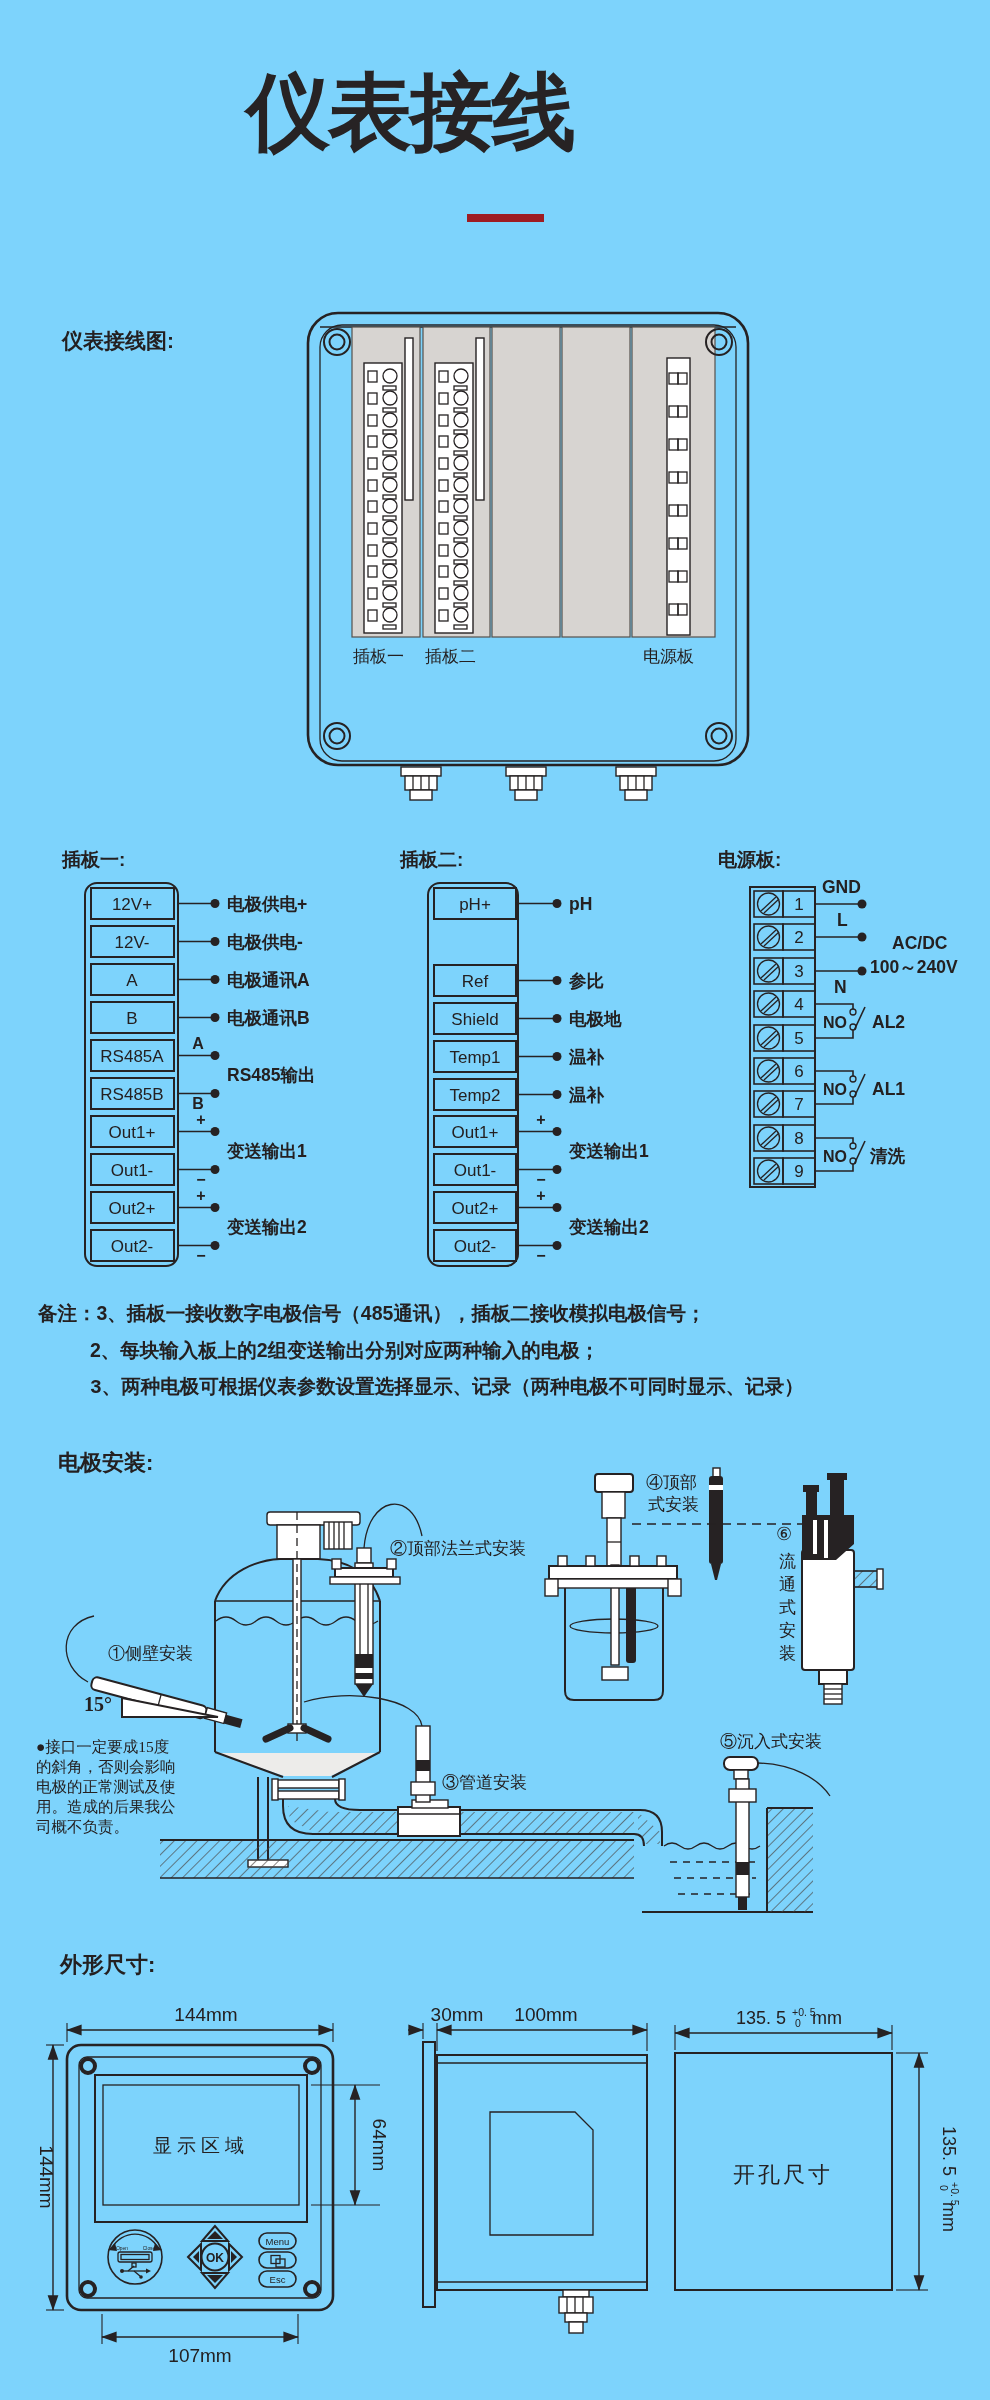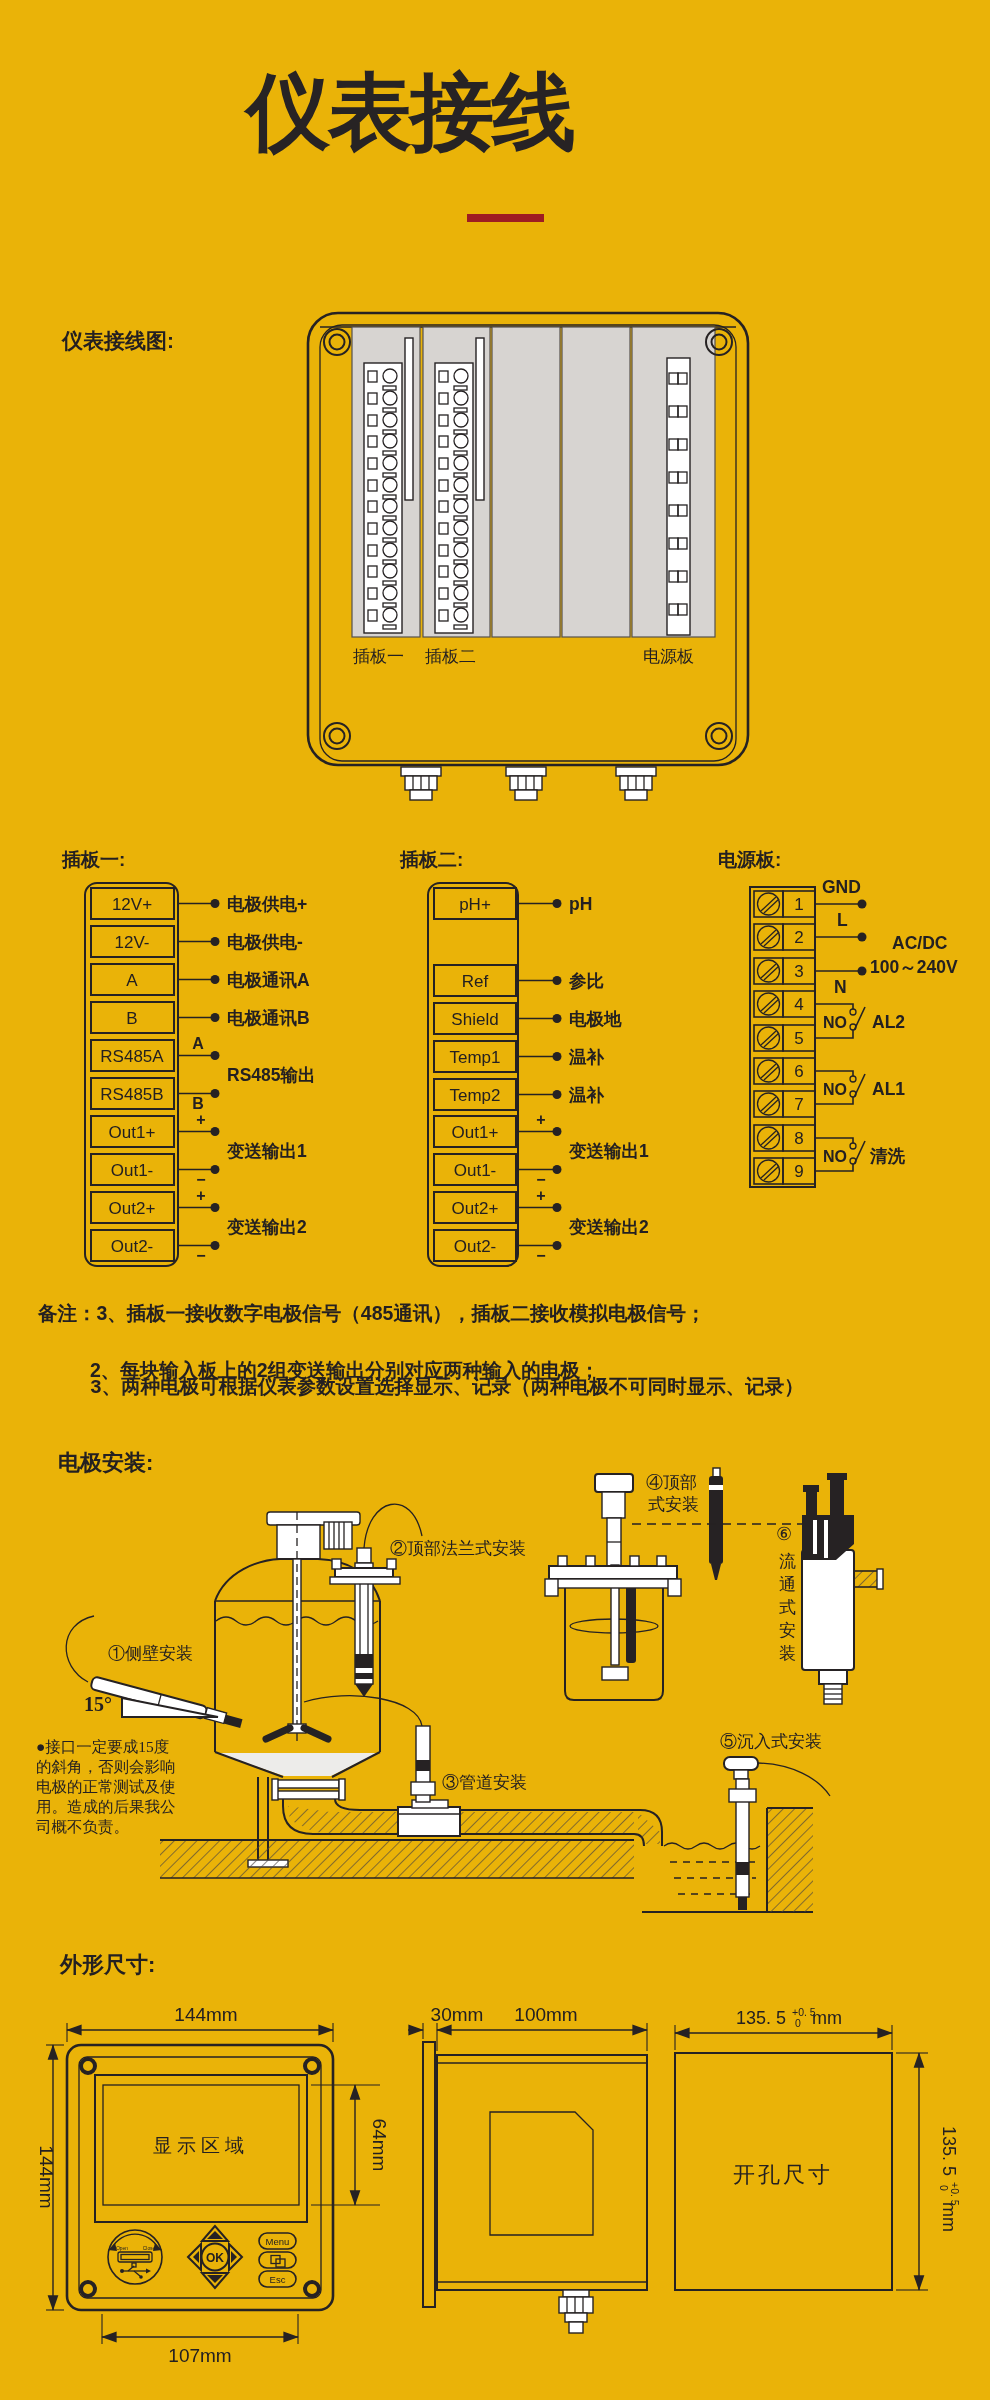--- a/index.html
+++ b/index.html
@@ -1,16 +1,16 @@
 <!DOCTYPE html>
 <html><head>
 <meta charset="utf-8">
 <style>
   html,body{margin:0;padding:0;background:#efeeec;}
-  .canvas{position:relative;width:990px;height:2400px;margin:0 auto;background:#eab308;
+  .canvas{position:relative;width:990px;height:2400px;margin:0 auto;background:#7dd3fc;
           font-family:"Liberation Sans",sans-serif;color:#242021;overflow:hidden;}
   .abs{position:absolute;}
   .page-title{font-weight:800;font-size:84px;letter-spacing:-2px;color:#272324;text-align:center;line-height:1;}
   .red-bar{background:#9e1c22;}
   .sec-label{font-size:21px;font-weight:700;color:#242021;}
   .note-line{font-size:19.5px;font-weight:700;color:#242021;white-space:nowrap;}
   svg{position:absolute;overflow:visible;}
   svg text{font-family:"Liberation Sans",sans-serif;fill:#242021;}
   text.ser{font-family:"Liberation Serif",serif;}
   .s1{stroke:#262223;stroke-width:1.3;fill:none;}
@@ -376,21 +376,21 @@
         <circle cx="153" cy="308" r="3" class="s1" fill="#fff"></circle>
       <path d="M115,333 H153 V326" class="s16"></path>
         <circle cx="153" cy="323" r="3" class="s1" fill="#fff"></circle>
       <line x1="154.5" y1="325.5" x2="165" y2="303" class="s16"></line>
       <text x="147" y="324" text-anchor="end" class="mark">NO</text>
       <text x="170" y="324" class="t17b">清洗</text>
     </g>
   </svg>
 
   <div class="abs note-line" style="left:38px;top:1300px;">备注：3、插板一接收数字电极信号（485通讯），插板二接收模拟电极信号；</div>
-  <div class="abs note-line" style="left:90px;top:1337px;margin-top:20px;">2、每块输入板上的2组变送输出分别对应两种输入的电极；</div>
+  <div class="abs note-line" style="left:90px;top:1337px;">2、每块输入板上的2组变送输出分别对应两种输入的电极；</div>
   <div class="abs note-line" style="left:90px;top:1373px;font-family:Liberation Mono, monospace;">3、两种电极可根据仪表参数设置选择显示、记录（两种电极不可同时显示、记录）</div>
 
   <svg style="left:30px;top:1430px" width="930" height="495" viewBox="0 0 930 495">
     <defs>
       <pattern id="ht" width="8" height="8" patternUnits="userSpaceOnUse" patternTransform="rotate(45)">
         <line x1="0" y1="0" x2="0" y2="8" stroke="#4a4440" stroke-width="1.3"></line>
       </pattern>
     </defs>
     <text x="28" y="40" class="hdr22">电极安装:</text>
 

